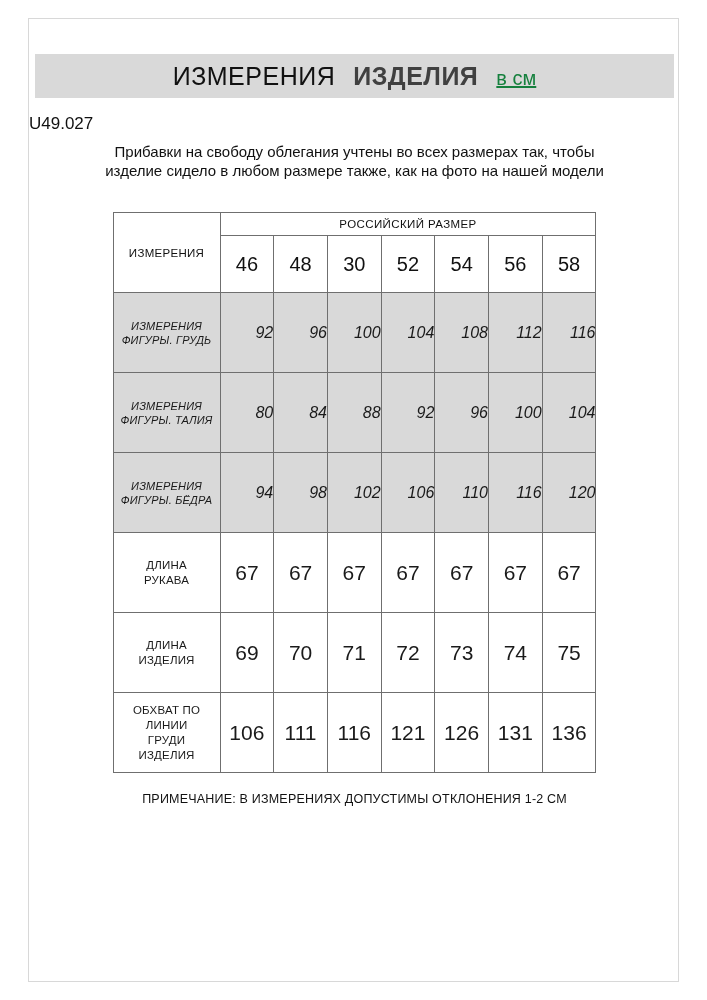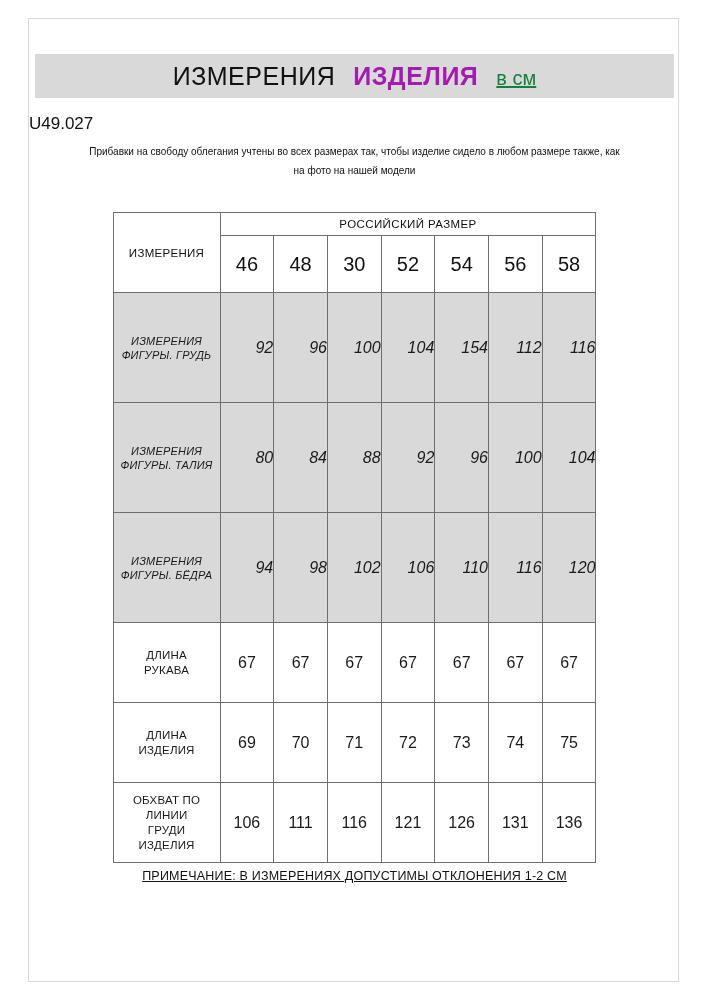--- a/index.html
+++ b/index.html
@@ -42,41 +42,41 @@
   }
   .title-1 {
     font-size: 25px;
     letter-spacing: 0.5px;
     color: #111;
     font-weight: 400;
   }
   .title-2 {
     font-size: 25px;
     letter-spacing: 0.5px;
-    color: #a21caf;
+    color: #404040;
     font-weight: bold;
     text-align: center;
   }
   .title-3 {
     font-size: 20px;
     color: #15803d;
     font-weight: 400;
     align-self: center;
     padding-top: 5px;
     text-decoration: underline;
   }
   .art-code {
     text-align: left;
     font-size: 17px;
     margin-top: 16px;
     color: #111;
   }
   .note-top {
     text-align: center;
-    font-size: 10px;
+    font-size: 15px;
     line-height: 19px;
     margin: 8px 58px 0 58px;
     color: #111;
   }
   table.size-table {
     border-collapse: collapse;
     margin: 32px auto 0 auto;
     width: 483px;
     table-layout: fixed;
   }
@@ -109,46 +109,45 @@
     height: 56px;
   }
   .row-shaded td {
     background: #d9d9d9;
   }
   .row-shaded .rlabel {
     font-style: italic;
     font-size: 11px;
     line-height: 14px;
     letter-spacing: 0.2px;
-    padding: 19px 6px;
+    padding: 4px 6px;
   }
   .row-shaded .rval {
     font-style: italic;
     font-size: 16px;
     text-align: right;
   }
   .row-plain .rlabel {
     font-size: 11.5px;
     line-height: 15px;
     letter-spacing: 0.2px;
     padding: 4px 17px;
   }
   .row-plain .rval {
-    font-size: 16px;
+    font-size: 21px;
   }
   tr.data-row td {
     height: 71px;
   }
   .note-bottom {
     text-align: center;
     font-size: 12.5px;
     letter-spacing: 0.2px;
-    margin-top: 6px;
-    color: #111;
-    text-decoration: underline;
+    margin-top: 19px;
+    color: #111;
   }
 </style>
 </head>
 <body>
 
 <div class="page">
   <div class="content">
 
     <div class="title-bar">
       <span class="title-1">ИЗМЕРЕНИЯ</span>
@@ -185,21 +184,21 @@
           <td class="hdr-size">56</td>
           <td class="hdr-size">58</td>
         </tr>
 
         <tr class="data-row row-shaded">
           <td class="rlabel">ИЗМЕРЕНИЯ ФИГУРЫ.  ГРУДЬ</td>
           <td class="rval">92</td>
           <td class="rval">96</td>
           <td class="rval">100</td>
           <td class="rval">104</td>
-          <td class="rval">154</td>
+          <td class="rval">108</td>
           <td class="rval">112</td>
           <td class="rval">116</td>
         </tr>
 
         <tr class="data-row row-shaded">
           <td class="rlabel">ИЗМЕРЕНИЯ ФИГУРЫ. ТАЛИЯ</td>
           <td class="rval">80</td>
           <td class="rval">84</td>
           <td class="rval">88</td>
           <td class="rval">92</td>

